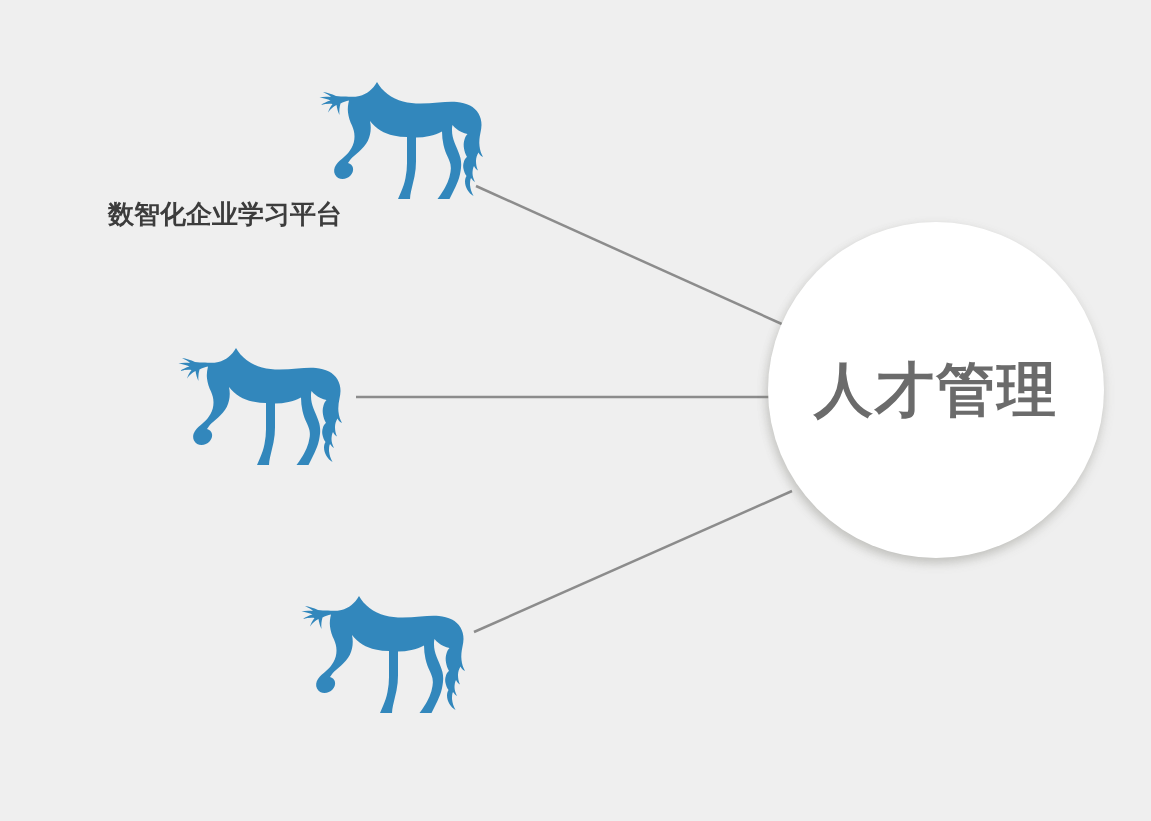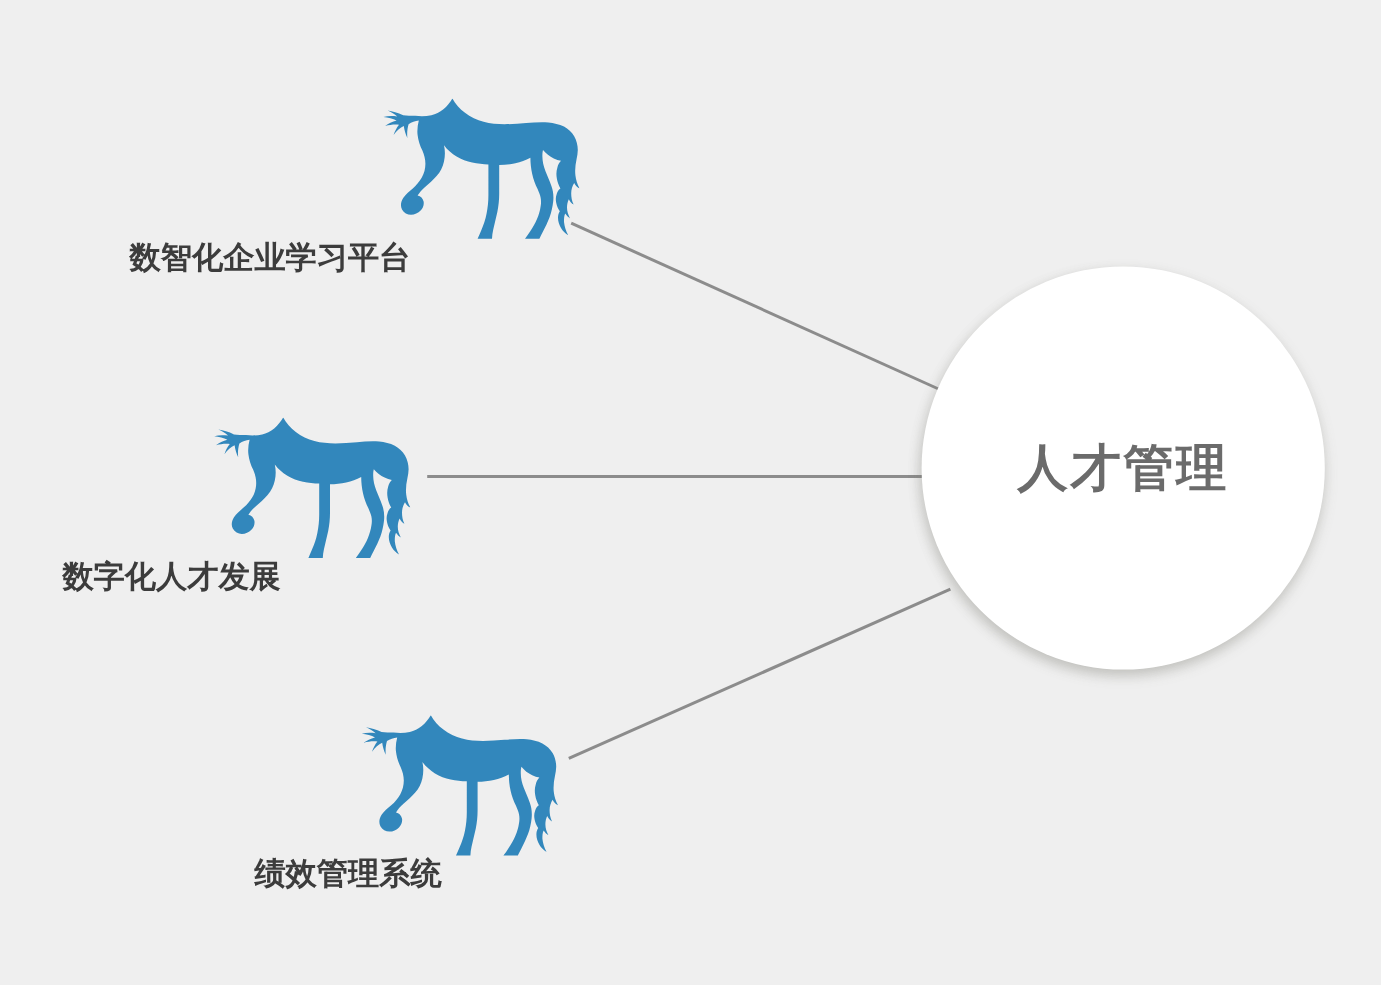--- a/index.html
+++ b/index.html
@@ -38,21 +38,21 @@
     height: 336px;
     border-radius: 50%;
     background: #ffffff;
     box-shadow: 0 5px 11px rgba(120,120,110,0.26),
                 -3px 4px 9px rgba(130,130,120,0.18);
     display: flex;
     align-items: center;
     justify-content: center;
   }
   .hub-label {
-    font-size: 42px;
+    font-size: 59px;
     font-weight: bold;
     color: #6b6b6b;
     letter-spacing: 2px;
     white-space: nowrap;
     line-height: 1;
   }
   
   .node {
     position: absolute;
   }
@@ -106,25 +106,23 @@
     </span>
     <span class="node-label" style="color: rgb(60, 60, 60);">数智化企业学习平台</span>
   </div>
 
   <div class="node" id="node-talent-development">
     <span class="node-icon">
       <svg width="175" height="118" viewBox="0 0 350 236" xmlns="http://www.w3.org/2000/svg" aria-hidden="true">
         <path fill="#3287bc" d="M56 28 C47 24 38 21 30 20 C36 23 42 26 46 30 C38 29 30 29 23 31 C31 32 39 34 45 37 C38 39 31 42 26 46 C34 44 42 43 49 44 C45 49 42 55 40 61 C45 54 51 49 57 46 C58 53 60 60 63 66 C62 58 63 50 65 43 C70 40 76 38 82 37 C80 45 79 53 80 61 C81 70 84 79 88 87 C91 94 93 101 93 109 C93 117 91 125 87 132 C83 139 78 145 72 150 C66 155 60 160 56 166 C52 172 51 179 54 185 C57 191 63 194 69 194 C75 194 81 191 85 187 C89 183 91 177 90 172 C89 167 85 163 80 162 C83 157 87 152 92 148 C99 142 106 136 112 129 C118 122 122 114 124 105 C126 96 126 87 124 78 C130 86 137 92 145 97 C153 102 162 105 171 107 C180 109 189 110 198 110 L198 162 C198 172 197 182 195 192 C193 202 190 211 186 220 C184 225 182 229 180 234 L204 234 C204 229 205 224 206 219 C208 209 211 199 213 189 C215 179 216 169 216 159 L216 111 C225 111 234 110 243 108 C252 106 260 103 268 99 C268 108 269 117 271 126 C273 135 276 143 280 151 C282 156 284 160 285 165 C286 170 286 175 285 180 C284 187 282 194 279 201 C276 208 272 215 268 221 C265 226 262 230 259 234 L283 234 C285 230 287 226 289 222 C293 214 297 206 300 198 C303 190 305 181 306 172 C307 163 306 154 303 146 C300 137 296 129 293 121 C290 113 288 105 288 97 C288 93 288 90 289 86 C294 92 300 97 307 100 C311 102 315 103 319 104 C316 107 314 111 313 115 C311 121 311 127 312 133 C313 139 315 145 318 150 C315 152 313 155 312 159 C310 164 310 169 311 174 C312 179 314 184 317 188 C315 191 314 195 314 199 C314 205 316 211 319 216 C322 221 326 225 331 228 C327 221 325 214 324 206 C324 201 324 196 326 192 C328 195 331 198 334 200 C331 194 329 188 329 182 C329 177 330 172 332 168 C334 172 337 175 340 177 C337 171 336 164 336 158 C336 152 338 146 341 141 C343 145 346 148 350 150 C346 143 344 136 343 128 C342 119 343 110 345 101 C346 96 347 91 347 86 C347 78 345 70 341 63 C337 56 331 51 324 47 C316 43 307 41 298 40 C286 39 273 40 261 41 C249 42 237 43 225 43 C213 43 201 42 190 39 C179 36 168 31 159 24 C150 17 143 9 138 0 C134 7 129 13 123 18 C117 23 110 26 103 28 C94 30 85 30 76 29 C69 29 62 29 56 28 Z"></path>
       </svg>
     </span>
-    <span class="node-label" style="color: rgb(60, 60, 60);">数字化人才发展</span>
   </div>
 
   <div class="node" id="node-performance-system">
     <span class="node-icon">
       <svg width="175" height="118" viewBox="0 0 350 236" xmlns="http://www.w3.org/2000/svg" aria-hidden="true">
         <path fill="#3287bc" d="M56 28 C47 24 38 21 30 20 C36 23 42 26 46 30 C38 29 30 29 23 31 C31 32 39 34 45 37 C38 39 31 42 26 46 C34 44 42 43 49 44 C45 49 42 55 40 61 C45 54 51 49 57 46 C58 53 60 60 63 66 C62 58 63 50 65 43 C70 40 76 38 82 37 C80 45 79 53 80 61 C81 70 84 79 88 87 C91 94 93 101 93 109 C93 117 91 125 87 132 C83 139 78 145 72 150 C66 155 60 160 56 166 C52 172 51 179 54 185 C57 191 63 194 69 194 C75 194 81 191 85 187 C89 183 91 177 90 172 C89 167 85 163 80 162 C83 157 87 152 92 148 C99 142 106 136 112 129 C118 122 122 114 124 105 C126 96 126 87 124 78 C130 86 137 92 145 97 C153 102 162 105 171 107 C180 109 189 110 198 110 L198 162 C198 172 197 182 195 192 C193 202 190 211 186 220 C184 225 182 229 180 234 L204 234 C204 229 205 224 206 219 C208 209 211 199 213 189 C215 179 216 169 216 159 L216 111 C225 111 234 110 243 108 C252 106 260 103 268 99 C268 108 269 117 271 126 C273 135 276 143 280 151 C282 156 284 160 285 165 C286 170 286 175 285 180 C284 187 282 194 279 201 C276 208 272 215 268 221 C265 226 262 230 259 234 L283 234 C285 230 287 226 289 222 C293 214 297 206 300 198 C303 190 305 181 306 172 C307 163 306 154 303 146 C300 137 296 129 293 121 C290 113 288 105 288 97 C288 93 288 90 289 86 C294 92 300 97 307 100 C311 102 315 103 319 104 C316 107 314 111 313 115 C311 121 311 127 312 133 C313 139 315 145 318 150 C315 152 313 155 312 159 C310 164 310 169 311 174 C312 179 314 184 317 188 C315 191 314 195 314 199 C314 205 316 211 319 216 C322 221 326 225 331 228 C327 221 325 214 324 206 C324 201 324 196 326 192 C328 195 331 198 334 200 C331 194 329 188 329 182 C329 177 330 172 332 168 C334 172 337 175 340 177 C337 171 336 164 336 158 C336 152 338 146 341 141 C343 145 346 148 350 150 C346 143 344 136 343 128 C342 119 343 110 345 101 C346 96 347 91 347 86 C347 78 345 70 341 63 C337 56 331 51 324 47 C316 43 307 41 298 40 C286 39 273 40 261 41 C249 42 237 43 225 43 C213 43 201 42 190 39 C179 36 168 31 159 24 C150 17 143 9 138 0 C134 7 129 13 123 18 C117 23 110 26 103 28 C94 30 85 30 76 29 C69 29 62 29 56 28 Z"></path>
       </svg>
     </span>
-    <span class="node-label" style="color: rgb(60, 60, 60);">绩效管理系统</span>
   </div>
 
 </div>
 
 </body></html>

